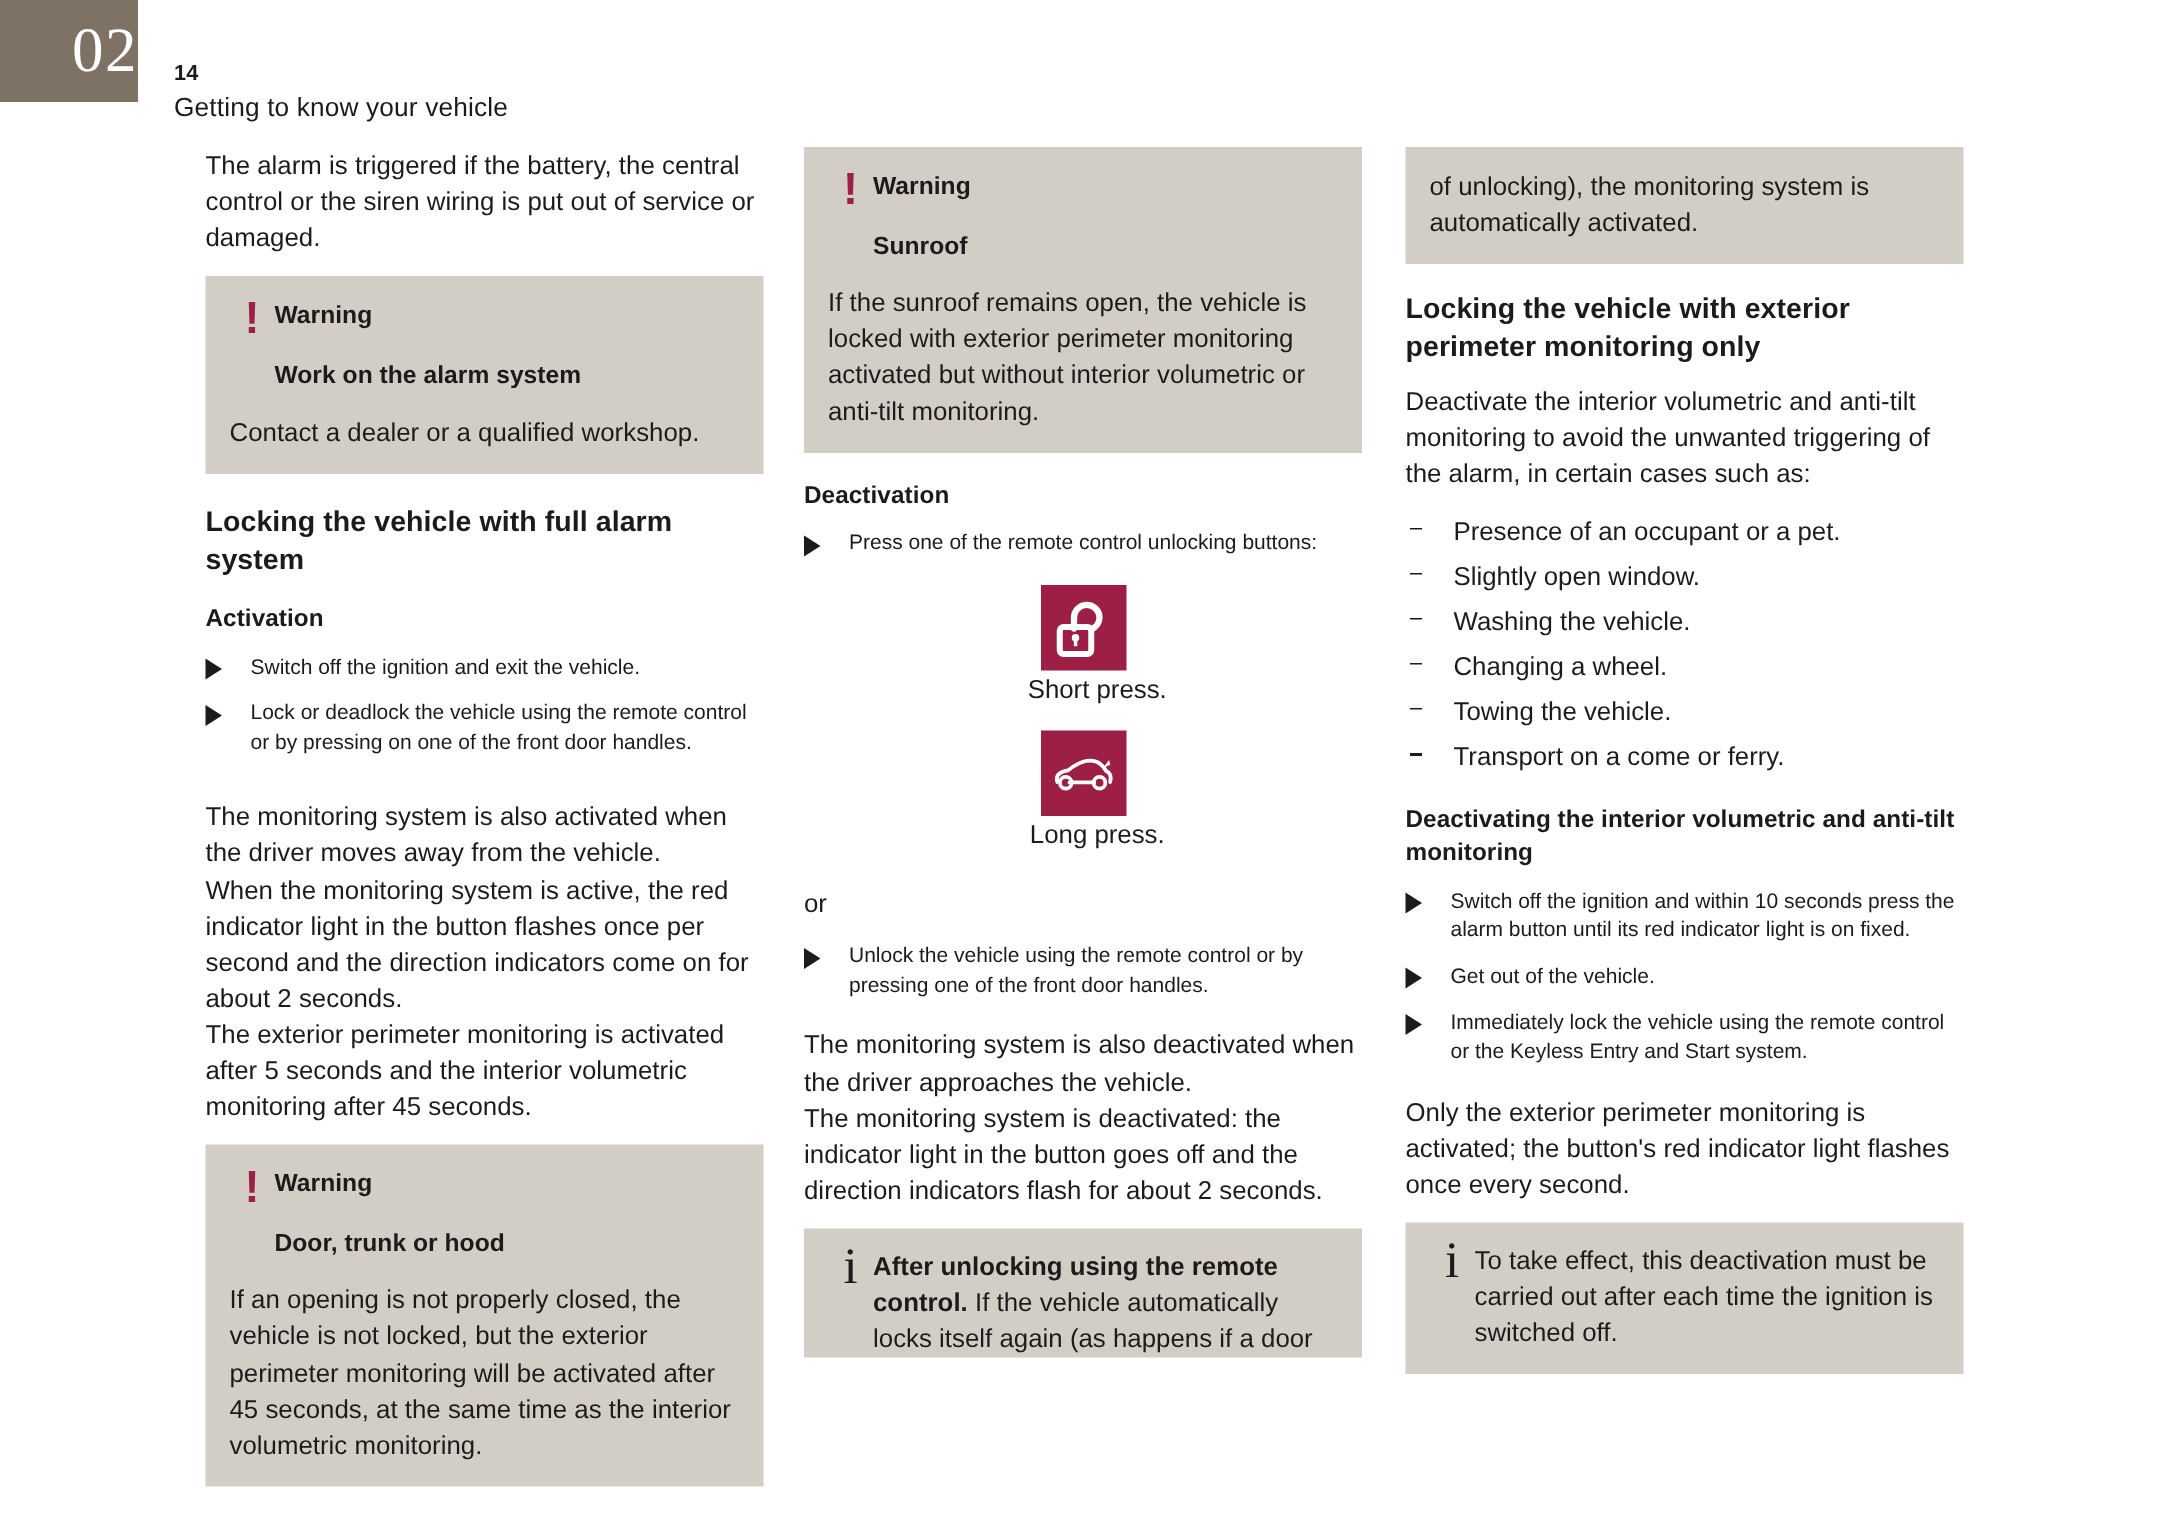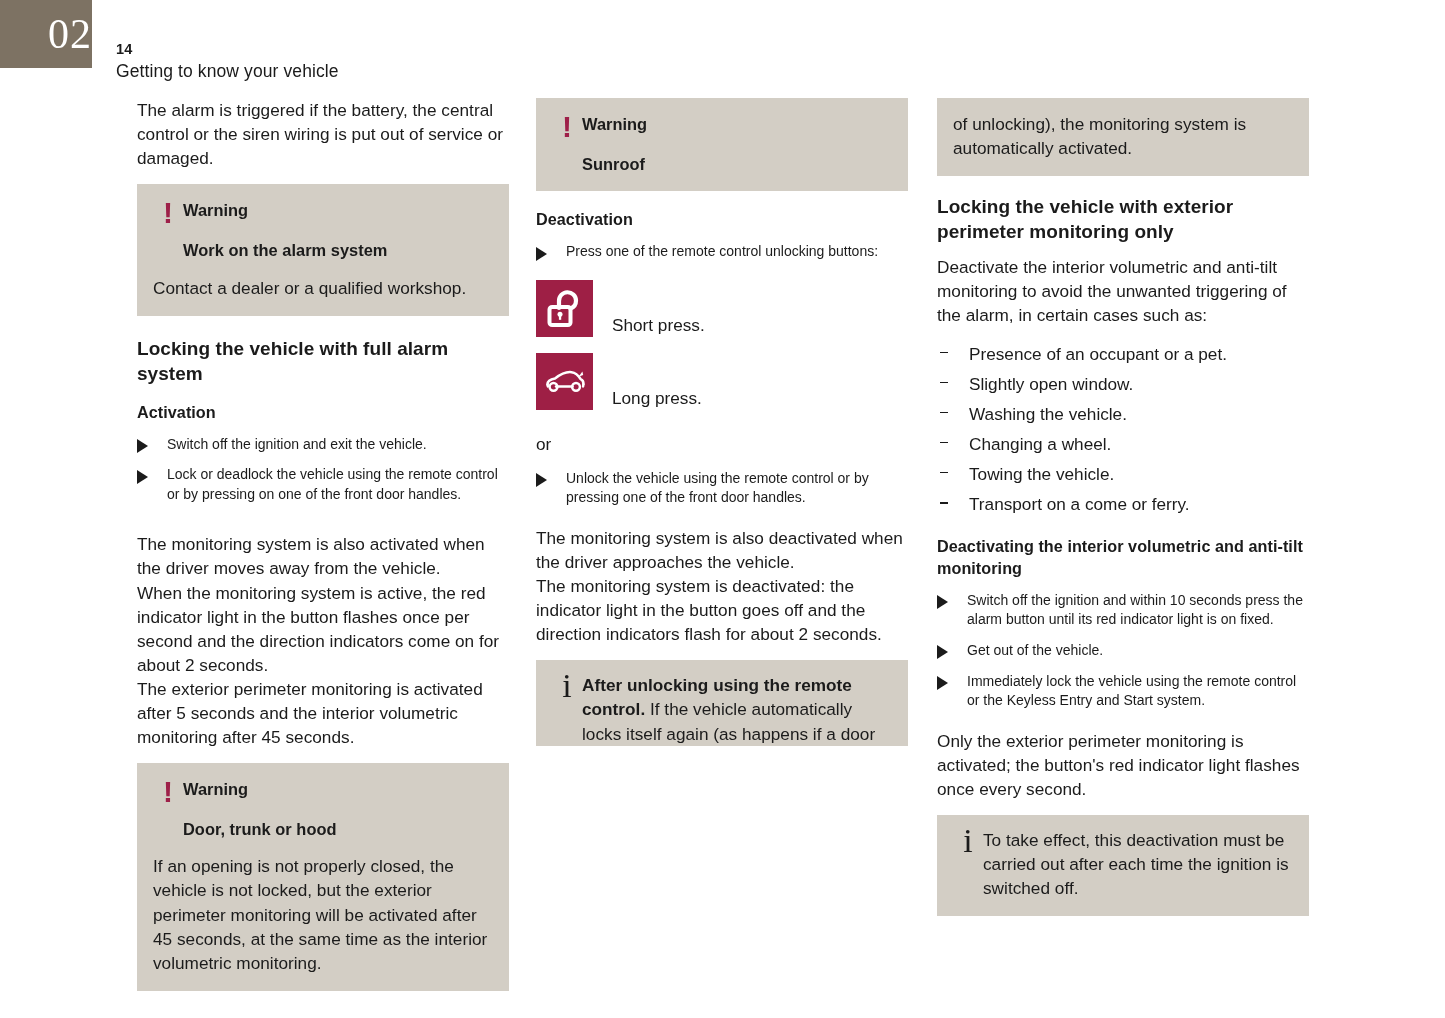--- a/index.html
+++ b/index.html
@@ -214,22 +214,23 @@
     padding-bottom: 0;
     overflow: hidden;
   }
   .notebox.clip-top {
     padding-bottom: 16px;
   }
 
   
   .icon-row {
     display: flex;
-    align-items: flex-end;
+    align-items: center;
     margin-bottom: 16px;
+    flex-direction: column;
   }
   .icon-sq {
     width: 57px;
     height: 57px;
     background: #9e1f45;
     flex: 0 0 57px;
     display: flex;
     align-items: center;
     justify-content: center;
   }
@@ -304,20 +305,21 @@
   <div class="col col2">
 
     <div class="notebox continued-top">
       <div class="nb-head">
         <div class="nb-glyph"><span class="bang">!</span></div>
         <div class="nb-headtext">
           <div class="nb-title">Warning</div>
           <div class="nb-subtitle">Sunroof</div>
         </div>
       </div>
+      <div class="nb-body">If the sunroof remains open, the vehicle is locked with exterior perimeter monitoring activated but without interior volumetric or anti-tilt monitoring.</div>
     </div>
 
     <h3 class="sub" style="margin-top:18px">Deactivation</h3>
 
     <ul class="arrow-list" style="margin-bottom:18px">
       <li><span class="tri"></span><span>Press one of the remote control unlocking buttons:</span></li>
     </ul>
 
     <div class="icon-row">
       <div class="icon-sq">

